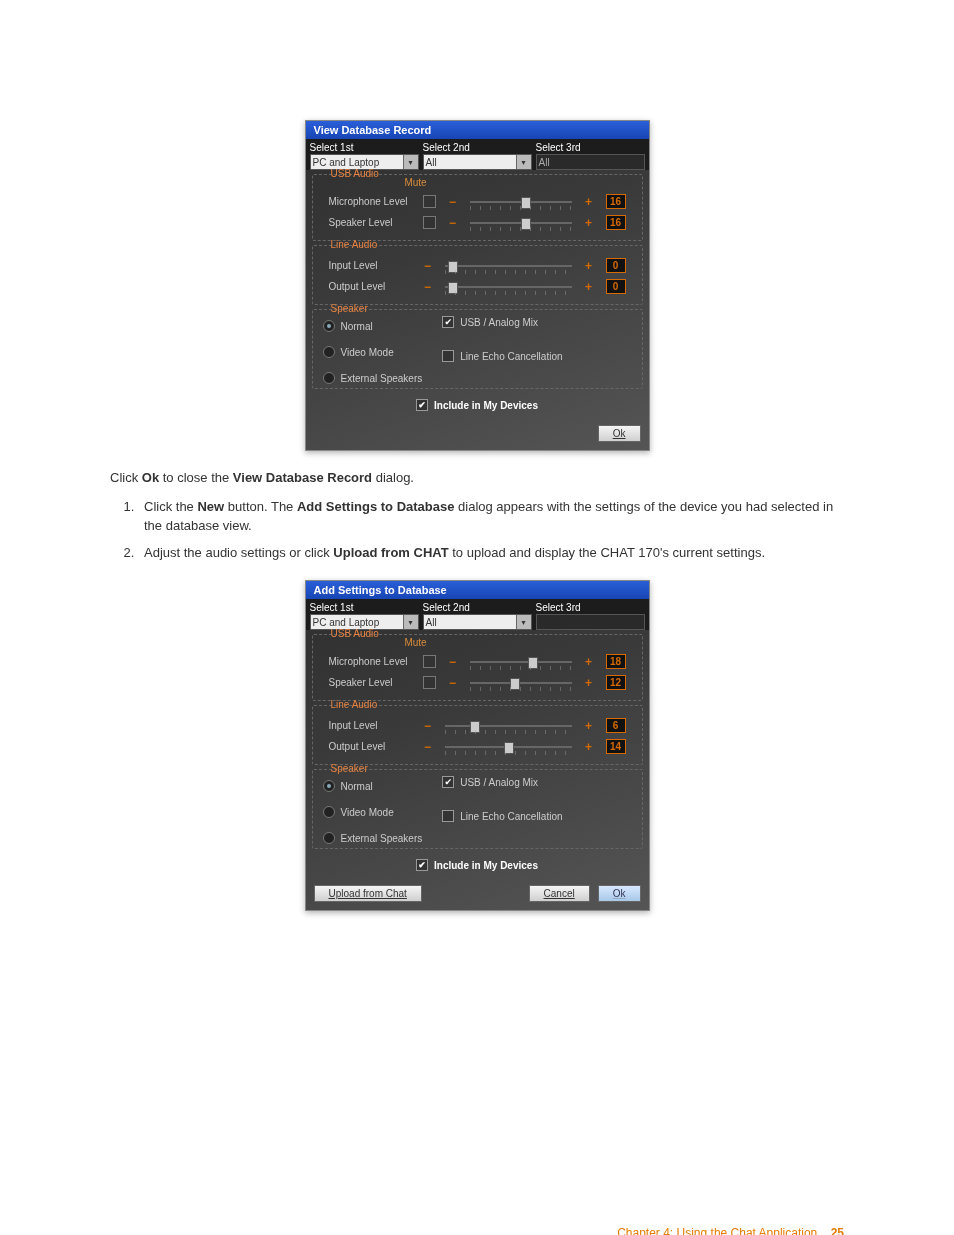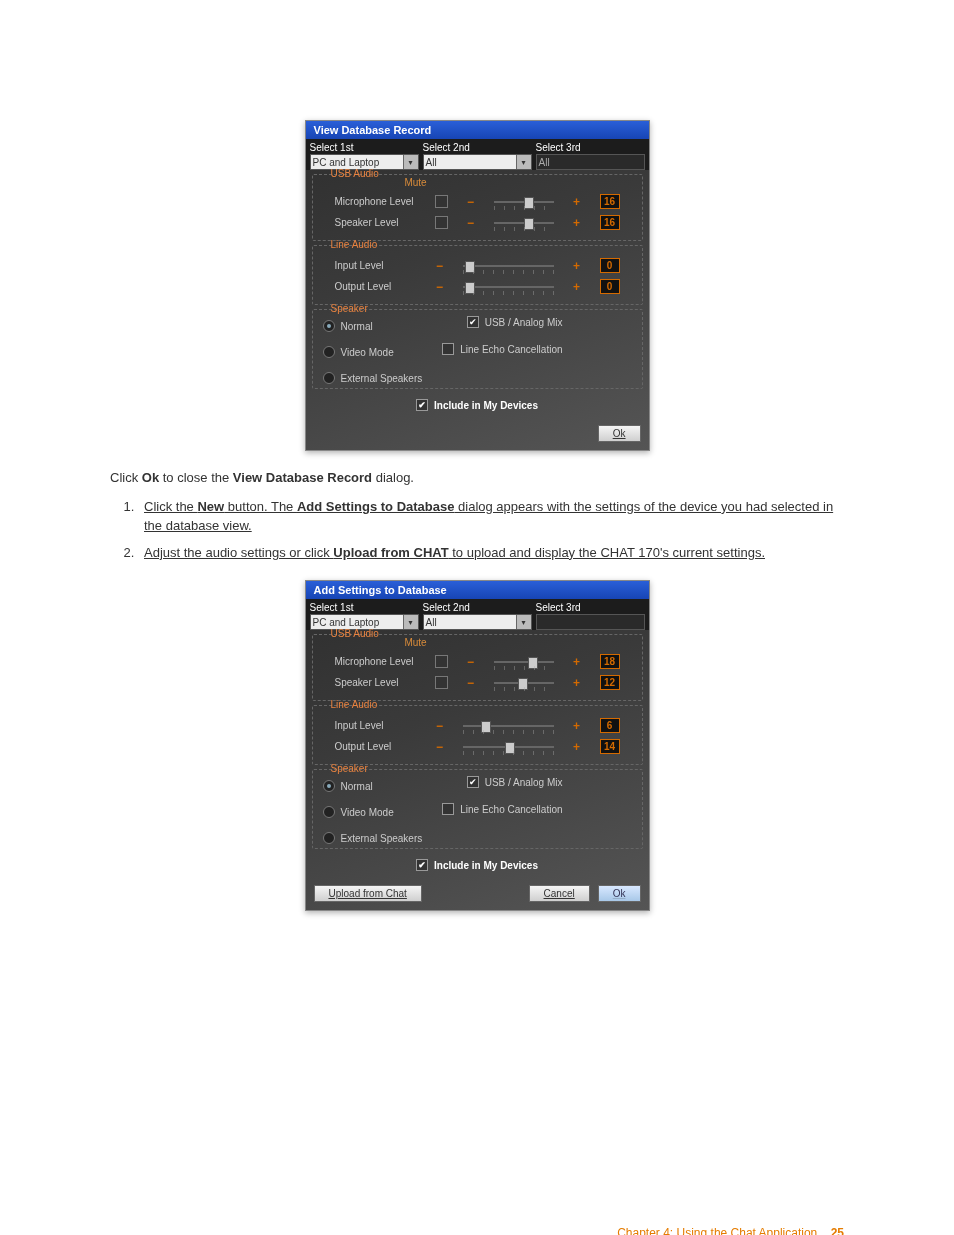--- a/index.html
+++ b/index.html
@@ -91,22 +91,22 @@
   .mute-head {
     text-align: center;
     color: #d88b3a;
     font-size: 10px;
     margin: -4px 0 2px 82px;
     width: 30px;
   }
   .slider-row {
     display: flex;
     align-items: center;
-    gap: 18px;
-    margin: 6px 16px;
+    gap: 12px;
+    margin: 6px 10px;
     color: #bbb;
     font-size: 10px;
   }
   .slider-label { width: 82px; white-space: nowrap; color: #ccc; }
   .mute-box {
     width: 11px; height: 11px;
     border: 1px solid #777; background: #333;
   }
   .minus, .plus {
     width: 10px; height: 10px;
@@ -146,21 +146,21 @@
     color: #d46a00;
     background: #111;
     display: flex;
     align-items: center;
     justify-content: center;
     font-size: 10px;
     font-weight: bold;
   }
   .speaker-flex { display: flex; gap: 20px; }
   .radio-col { display: flex; flex-direction: column; gap: 14px; padding: 4px 0 0 4px; }
-  .chk-col { display: flex; flex-direction: column; gap: 15px; padding-top: 0; align-items: flex-end; }
+  .chk-col { display: flex; flex-direction: column; gap: 22px; padding-top: 0; }
   .radio-item, .chk-item {
     display: flex; align-items: center; gap: 6px;
     color: #ccc; font-size: 10px;
   }
   .radio {
     width: 10px; height: 10px; border-radius: 50%;
     border: 1px solid #777; background: #222;
     display: flex; align-items: center; justify-content: center;
   }
   .radio.on::after { content: ""; width: 4px; height: 4px; background: #8ab; border-radius: 50%; }
@@ -187,21 +187,21 @@
     font-size: 10px;
     color: #333;
     cursor: pointer;
     text-decoration: underline;
     text-decoration-color: rgba(0,0,0,.15);
   }
   .btn.primary { background: linear-gradient(#d8e8ff, #a8c8e8); color: #335; }
   .btn span.u { text-decoration: underline; }
 
   .body-text { margin: 10px 0; line-height: 1.45; }
-  ol.steps { padding-left: 28px; margin: 8px 0 18px 0; text-decoration: underline; }
+  ol.steps { padding-left: 28px; margin: 8px 0 18px 0; }
   ol.steps li { margin: 8px 0; line-height: 1.45; padding-left: 6px; }
   .footer {
     position: absolute;
     right: 110px;
     bottom: 40px;
     font-size: 12px;
   }
   .footer .chap { color: #e57c00; }
   .footer .pg { color: #e57c00; font-weight: bold; margin-left: 10px; }
 </style>

